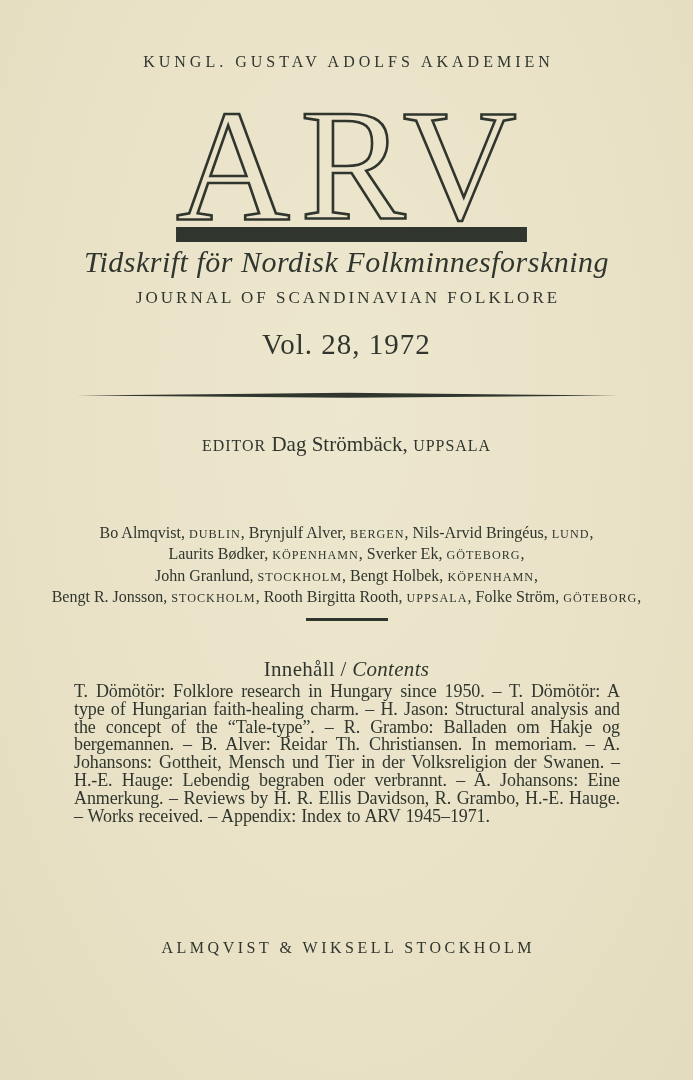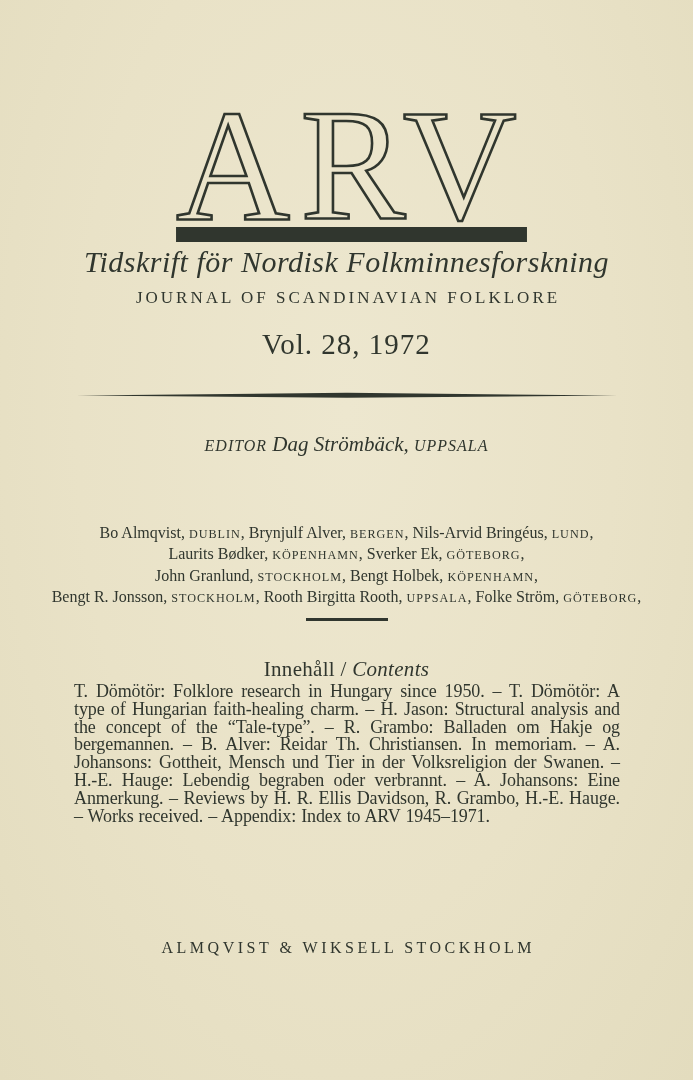--- a/index.html
+++ b/index.html
@@ -65,21 +65,20 @@
   .rule-main {
     position: absolute;
     top: 392px;
     left: 50%;
     transform: translateX(-50%);
   }
   .editor-line {
     top: 432px;
     font-size: 21px;
     line-height: 25px;
-    font-style: italic;
   }
   .collab-intro {
     top: 460px;
     font-size: 19px;
     line-height: 23px;
   }
   .collaborators {
     top: 496px;
     font-size: 16px;
     line-height: 20.4px;
@@ -124,20 +123,21 @@
     line-height: 20px;
     letter-spacing: 3.5px;
     text-indent: 3.5px;
   }
 </style>
 </head>
 <body>
 
 <div class="page">
 
+  <div class="centered academy">KUNGL. GUSTAV ADOLFS AKADEMIEN</div>
 
   <div class="centered journal-title">ARV</div>
 
   <div class="centered sub-sv">Tidskrift för Nordisk Folkminnesforskning</div>
 
   <div class="centered sub-en">JOURNAL OF SCANDINAVIAN FOLKLORE</div>
 
   <div class="centered volume">Vol. 28, 1972</div>
 
   <svg class="rule-main" width="540" height="7" viewBox="0 0 540 7">

